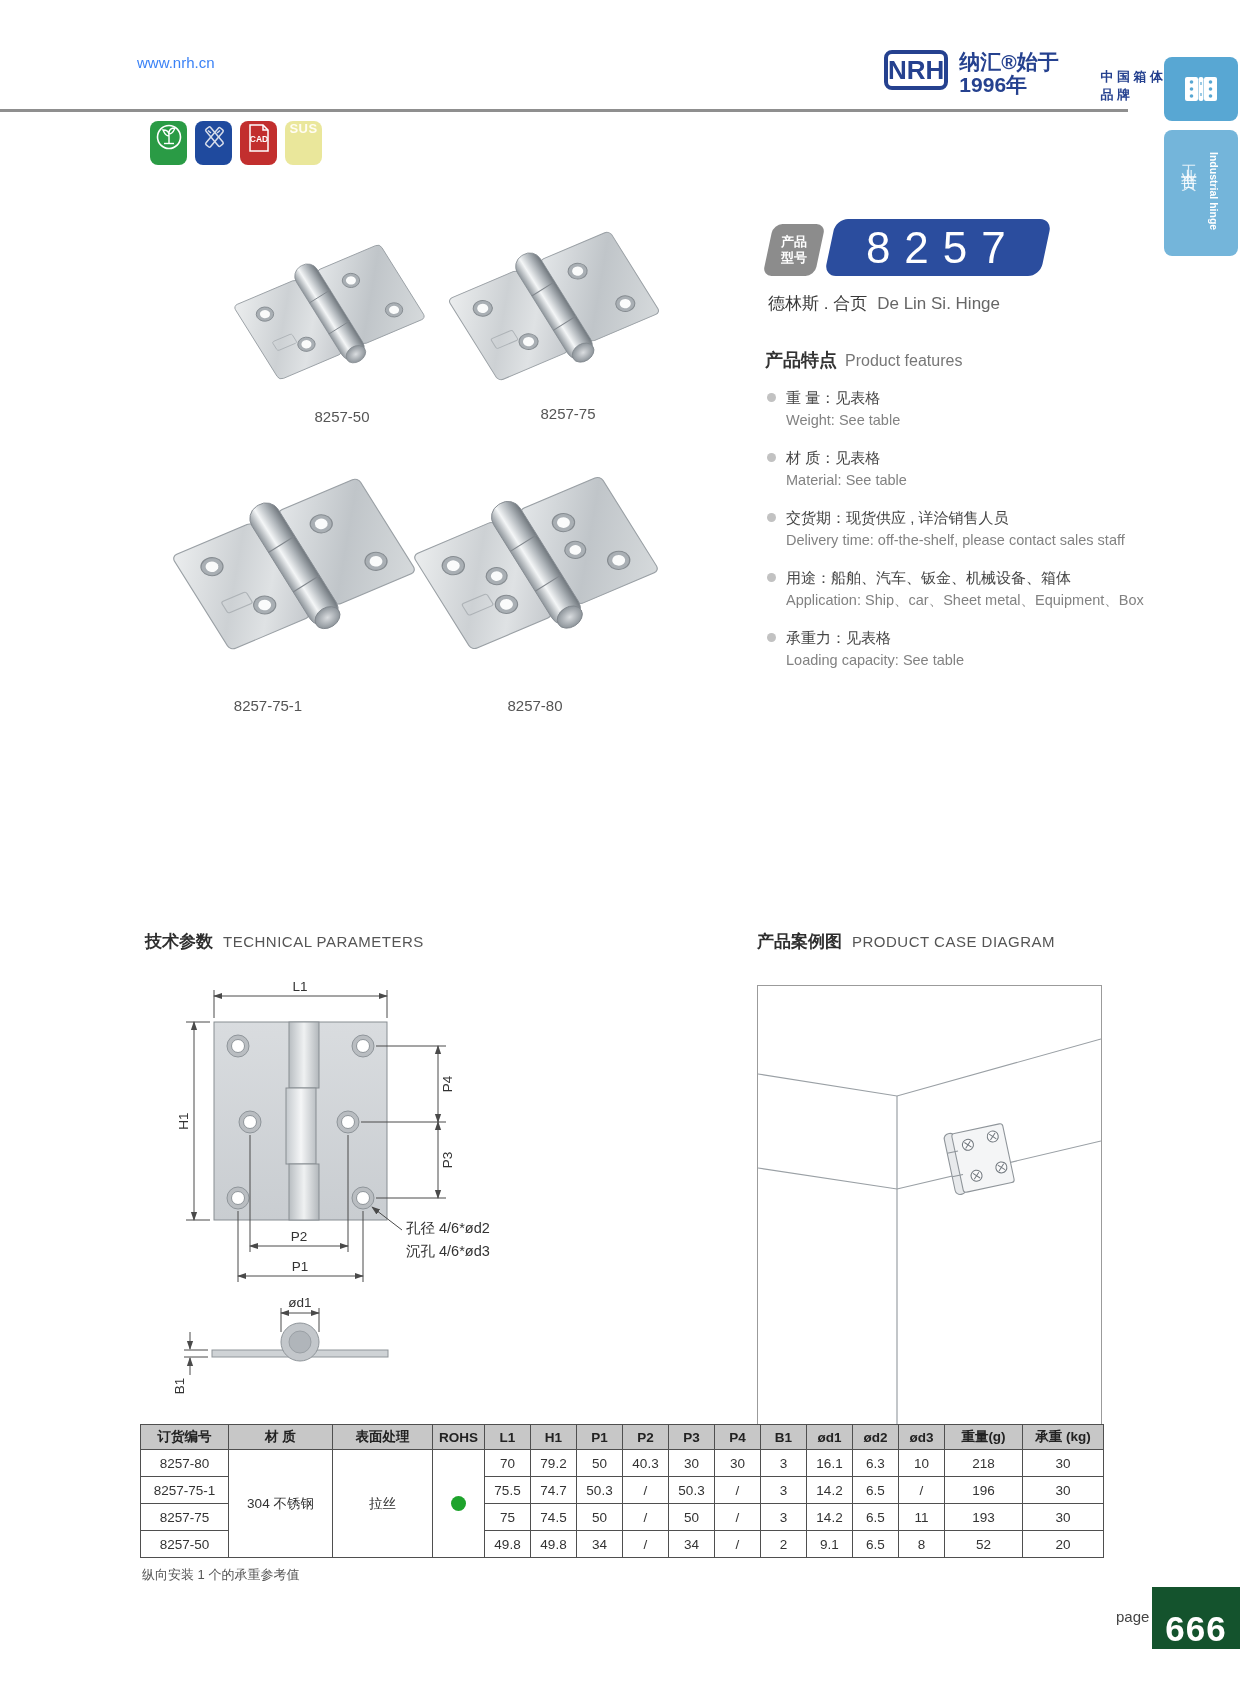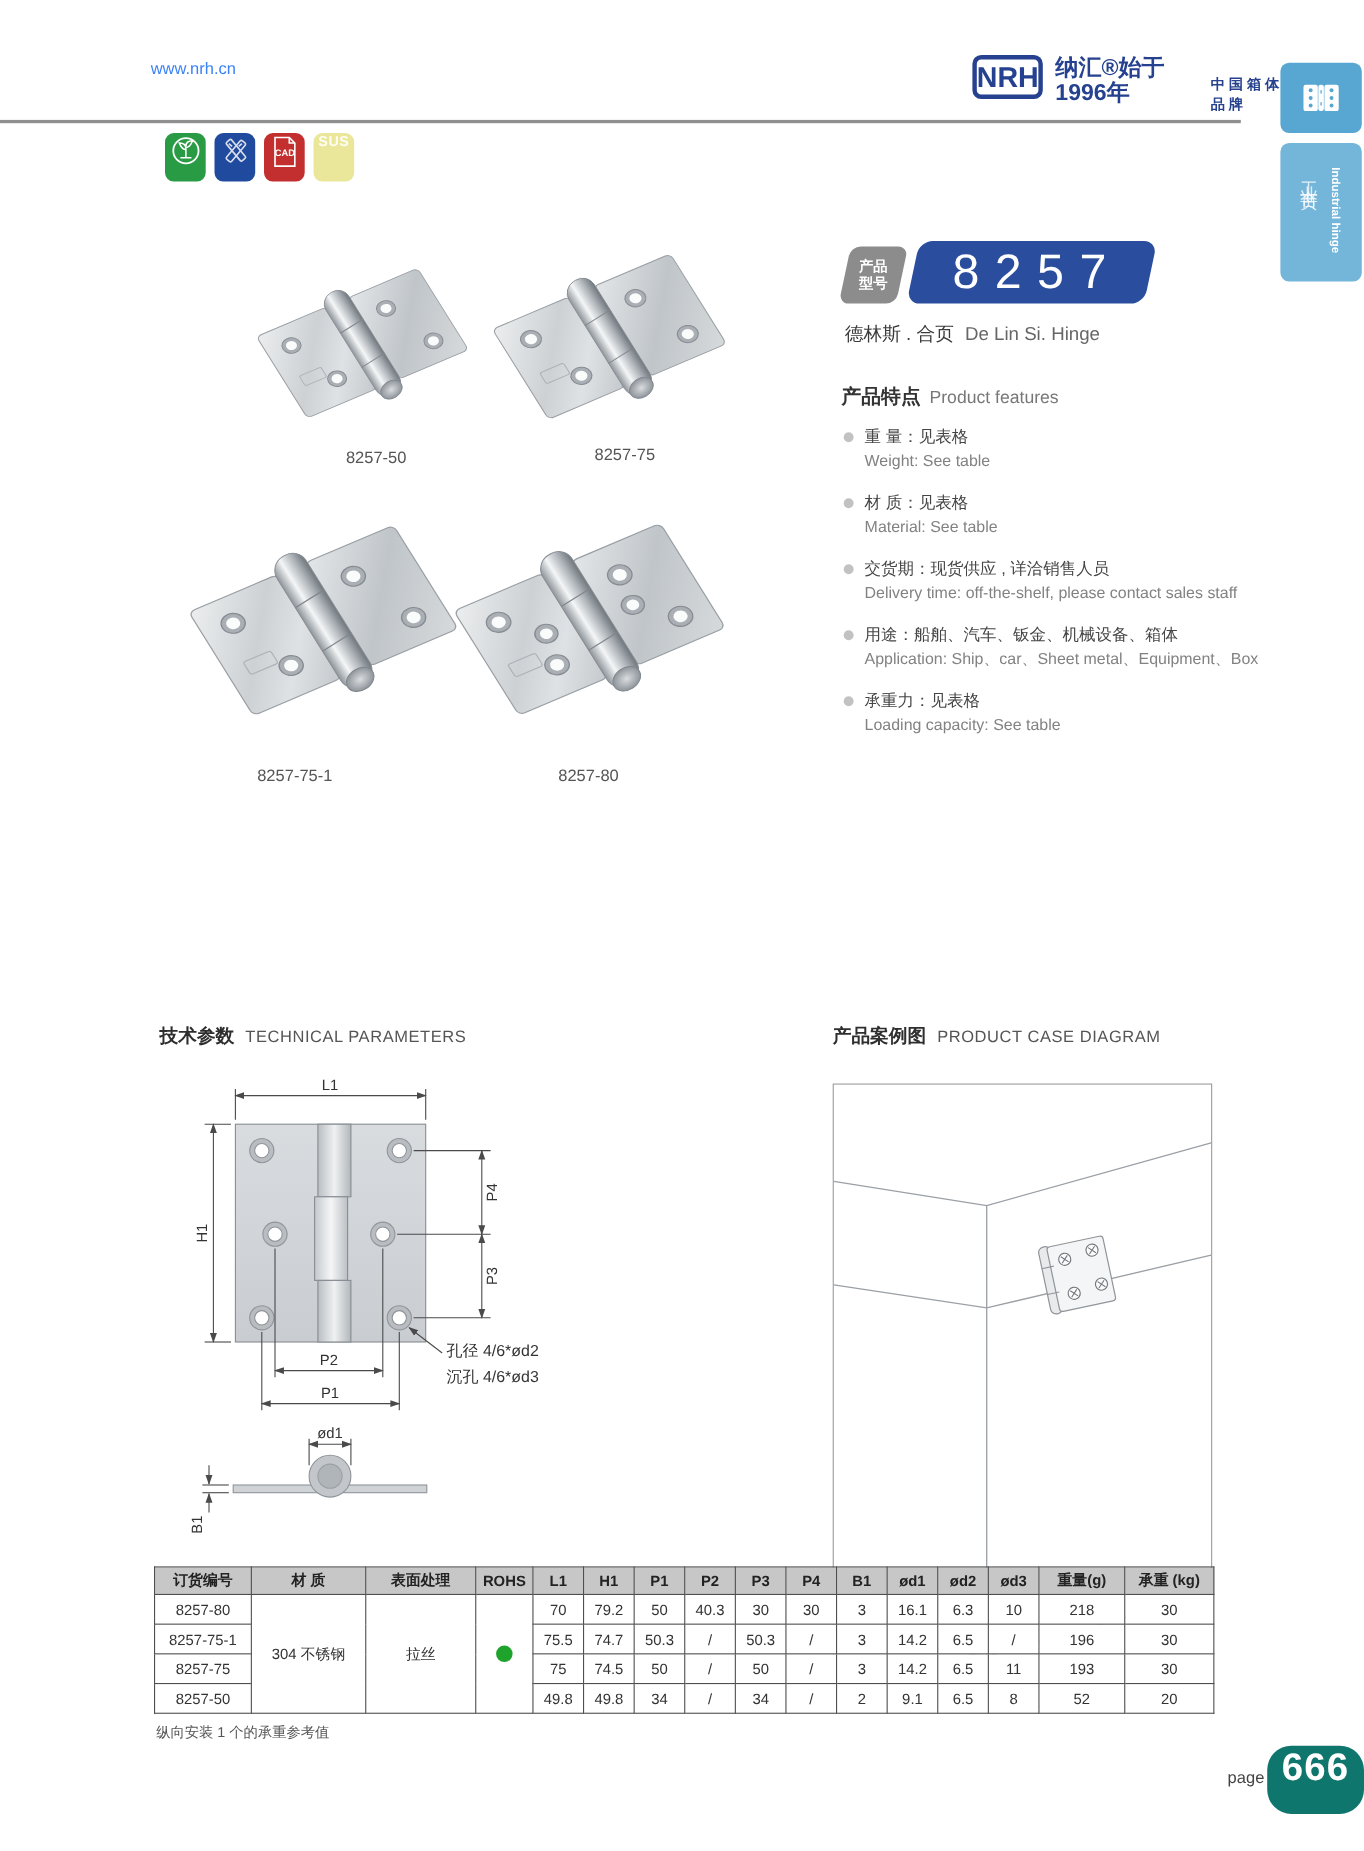--- a/index.html
+++ b/index.html
@@ -71,22 +71,22 @@
   .spec-table-wrap { position:absolute; left:140px; top:1424px; }
   table.spec { border-collapse:collapse; table-layout:fixed; width:963px; }
   table.spec th { background:#c7c7c7; border:1px solid #4f4f4f; font-size:13.5px; font-weight:600; color:#222;
                   height:25px; text-align:center; }
   table.spec td { border:1px solid #4f4f4f; font-size:13.5px; color:#333; height:27px; text-align:center; background:#fff; }
   .rohs-dot { display:inline-block; width:15px; height:15px; border-radius:50%; background:#1ea32c; vertical-align:middle; }
   .table-note { position:absolute; left:142px; top:1566px; font-size:13px; color:#555; }
 
   
   .page-label { position:absolute; left:1116px; top:1608px; font-size:15px; color:#444; }
-  .page-box { position:absolute; left:1152px; top:1587px; width:88px; height:62px; background:#0f766e;
-              display:flex; align-items:flex-start; justify-content:center;border-radius:22px; }
+  .page-box { position:absolute; left:1152px; top:1587px; width:88px; height:62px; background:#14532d;
+              display:flex; align-items:flex-end; justify-content:center; }
   .page-box span { color:#fff; font-size:35px; font-weight:700; letter-spacing:1px; }
 </style>
 </head>
 <body>
 
 <div id="page">
 
   <svg width="0" height="0" style="position:absolute" aria-hidden="true">
     <defs>
       <linearGradient id="gp" x1="0" y1="0" x2="1" y2="1">

